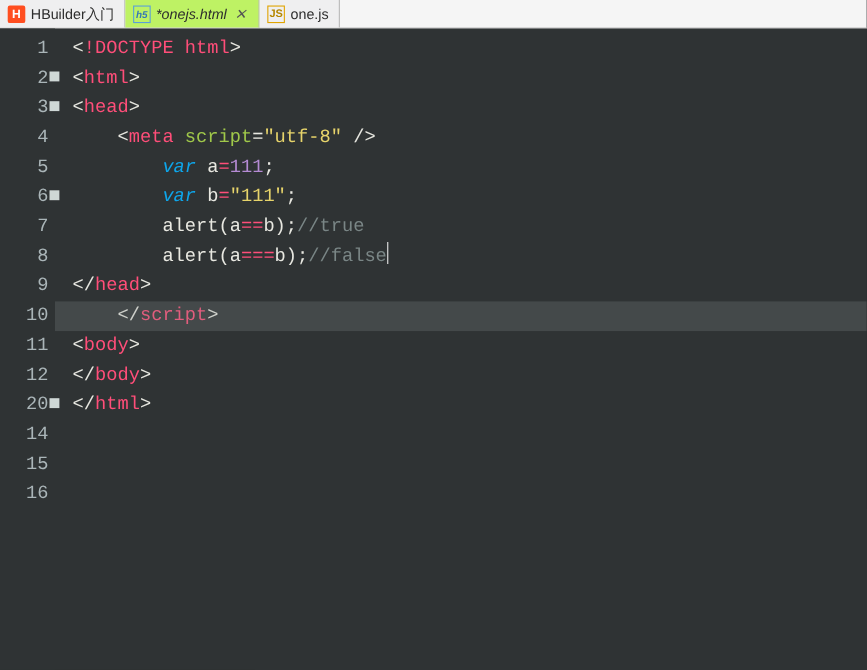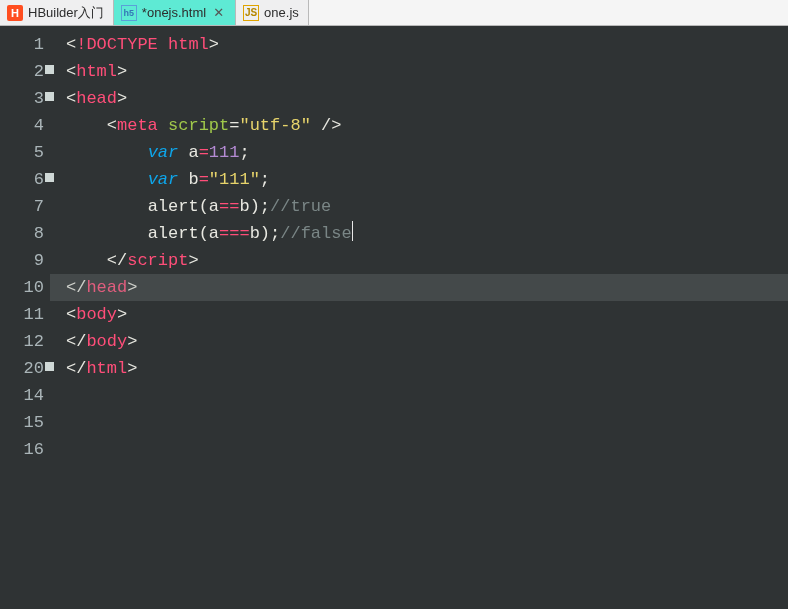--- a/index.html
+++ b/index.html
@@ -3,21 +3,21 @@
 <meta charset="utf-8">
 <style>
   * { margin:0; padding:0; box-sizing:border-box; }
   body { font-family: Consolas, "Courier New", monospace; font-size:17px;
          background:#2a2d2e; width:788px; height:609px; overflow:hidden; }
   .tab-bar { display:flex; height:26px; background:#f5f5f5; border-bottom:1px solid #b9b9b9;
              align-items:stretch; }
   .tab { display:flex; align-items:center; gap:5px; padding:0 9px 0 7px;
          border-right:1px solid #b9b9b9; background:#ffffff; font-size:13px;
          font-family: sans-serif; cursor:pointer; }
-  .tab.active { background:#5eead4; }
+  .tab.active { background:#bef264;font-style:italic; }
   .tab.inactive { background:#efeff0; }
   .tab .close { font-family: sans-serif; font-size:13px; color:#555; padding:0 2px; }
   .tab .label { color:#2d2d2d; }
   .ico { display:inline-flex; align-items:center; justify-content:center; width:16px; height:16px; }
   .ico-h { background:#ff4e20; color:#fff; font-weight:bold; font-size:11px; font-family:sans-serif;
            border-radius:2px; }
   .ico-ht { border:1px solid #5aa0d8; color:#3477b6; font-size:9px; font-family:sans-serif;
             font-weight:bold; }
   .ico-js { border:1px solid #e0a400; color:#b58700; font-size:10px; font-family:sans-serif;
             font-weight:bold; }
@@ -95,23 +95,23 @@
 
 
     <div class="row"><span>        </span><span class="c-kw">var</span><span> </span><span class="c-wh">a</span><span class="c-op">=</span><span class="c-num">111</span><span class="c-wh">;</span></div>
 
     <div class="row"><span>        </span><span class="c-kw">var</span><span> </span><span class="c-wh">b</span><span class="c-op">=</span><span class="c-str">"111"</span><span class="c-wh">;</span></div>
 
     <div class="row"><span>        </span><span class="c-wh">alert</span><span class="c-wh">(</span><span class="c-wh">a</span><span class="c-op">==</span><span class="c-wh">b</span><span class="c-wh">)</span><span class="c-wh">;</span><span class="c-cmt">//true</span></div>
 
     <div class="row"><span>        </span><span class="c-wh">alert</span><span class="c-wh">(</span><span class="c-wh">a</span><span class="c-op">===</span><span class="c-wh">b</span><span class="c-wh">)</span><span class="c-wh">;</span><span class="c-cmt">//false</span><span class="cursor"></span></div>
 
+    <div class="row"><span class="c-wh">&lt;/</span><span class="c-tag">head</span><span class="c-wh">&gt;</span></div>
+
     <div class="row"><span>    </span><span class="c-wh">&lt;/</span><span class="c-tag">script</span><span class="c-wh">&gt;</span></div>
-
-    <div class="row"><span class="c-wh">&lt;/</span><span class="c-tag">head</span><span class="c-wh">&gt;</span></div>
 
     <div class="row"><span class="c-wh">&lt;</span><span class="c-tag">body</span><span class="c-wh">&gt;</span></div>
 
     <div class="row"><span class="c-wh">&lt;/</span><span class="c-tag">body</span><span class="c-wh">&gt;</span></div>
 
     <div class="row"><span class="c-wh">&lt;/</span><span class="c-tag">html</span><span class="c-wh">&gt;</span></div>
 
     <div class="row"></div>
   </div>
 </div>

